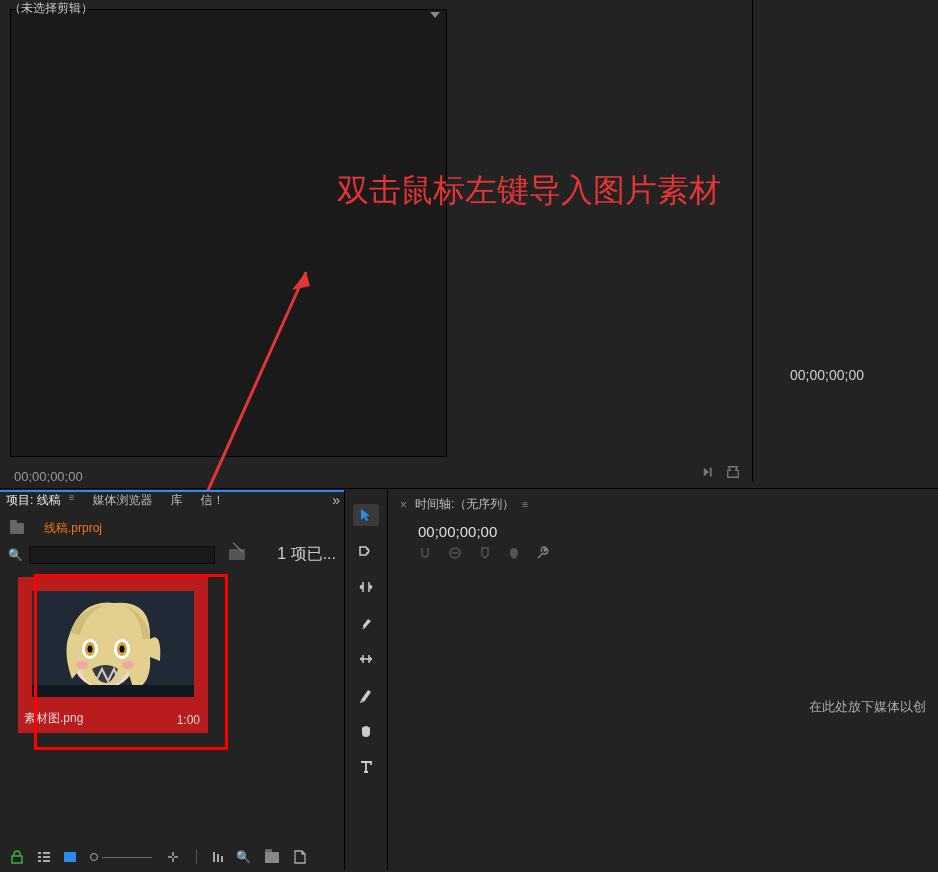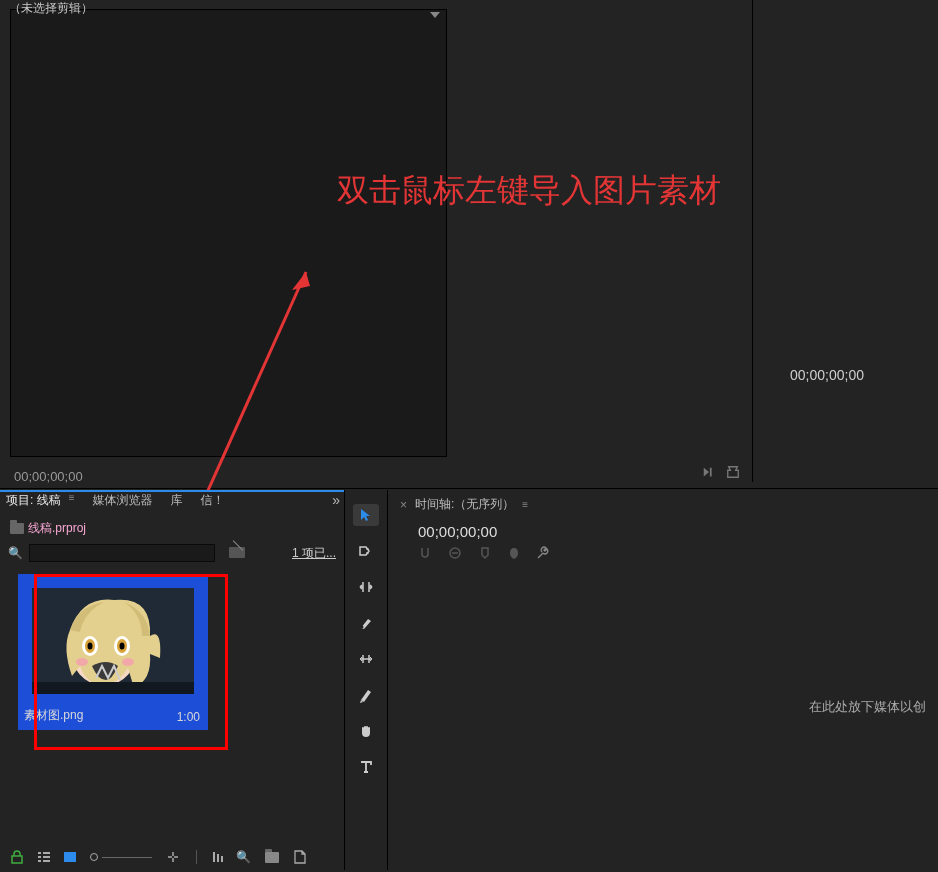--- a/index.html
+++ b/index.html
@@ -87,46 +87,46 @@
     height: 25px; padding: 0 6px;
     color: #bbb; font-size: 12px;
     gap: 18px;
     position: relative;
   }
   .panel-tabs .tab { cursor: pointer; white-space: nowrap; }
   .panel-tabs .tab.active { color: #e8e8e8; }
   .panel-tabs .hamb { font-size: 10px; color:#888; margin-left:-10px; }
   .panel-tabs .more { position:absolute; right:4px; color:#bbb; font-size:14px; }
   .proj-row {
-    display:flex; align-items:center; gap:4px;
-    padding: 3px 10px; color:#f9a8d4;
+    display:flex; align-items:center; gap:20px;
+    padding: 3px 10px; color:#f97316;
   }
   .folder-icon { width:14px; height:11px; background:#666; border-radius:1px; position:relative; }
   .folder-icon::before { content:""; position:absolute; top:-3px; left:0; width:7px; height:3px; background:#666; border-radius:1px 1px 0 0;}
   .search-row {
     display:flex; align-items:center;
     padding: 4px 8px; gap:6px;
   }
   .mag { color:#aaa; font-size:12px; }
   .search-input {
     flex: 0 0 186px; height:18px;
     background:#1a1a1a; border:1px solid #0a0a0a;
     color:#ccc; padding:0 4px; font-size:11px;
   }
   .folder-slash { width:16px; height:12px; position:relative; margin-left:8px; }
   .folder-slash .f { width:16px; height:11px; background:#555; border-radius:1px; }
   .folder-slash::after { content:""; position:absolute; left:2px; top:-2px; width:14px; height:1px; background:#888; transform:rotate(45deg);}
-  .item-count { margin-left:auto; color:#ccc; font-size:12px;text-decoration:underline; }
+  .item-count { margin-left:auto; color:#ccc; font-size:16px; }
 
   .asset-area {
     padding: 8px 18px;
   }
   .asset-card {
     width: 190px; height: 156px;
-    background:#1d4ed8;
+    background:#b91c1c;
     position: relative;
   }
   .asset-thumb {
     position:absolute; left:14px; top:14px; width:162px; height:106px;
     background: linear-gradient(135deg, #2a3544 0%, #1b2430 100%);
     overflow:hidden;
   }
   .asset-name {
     position:absolute; left:6px; bottom:6px; color:#d8d8d8; font-size:12px;
   }

